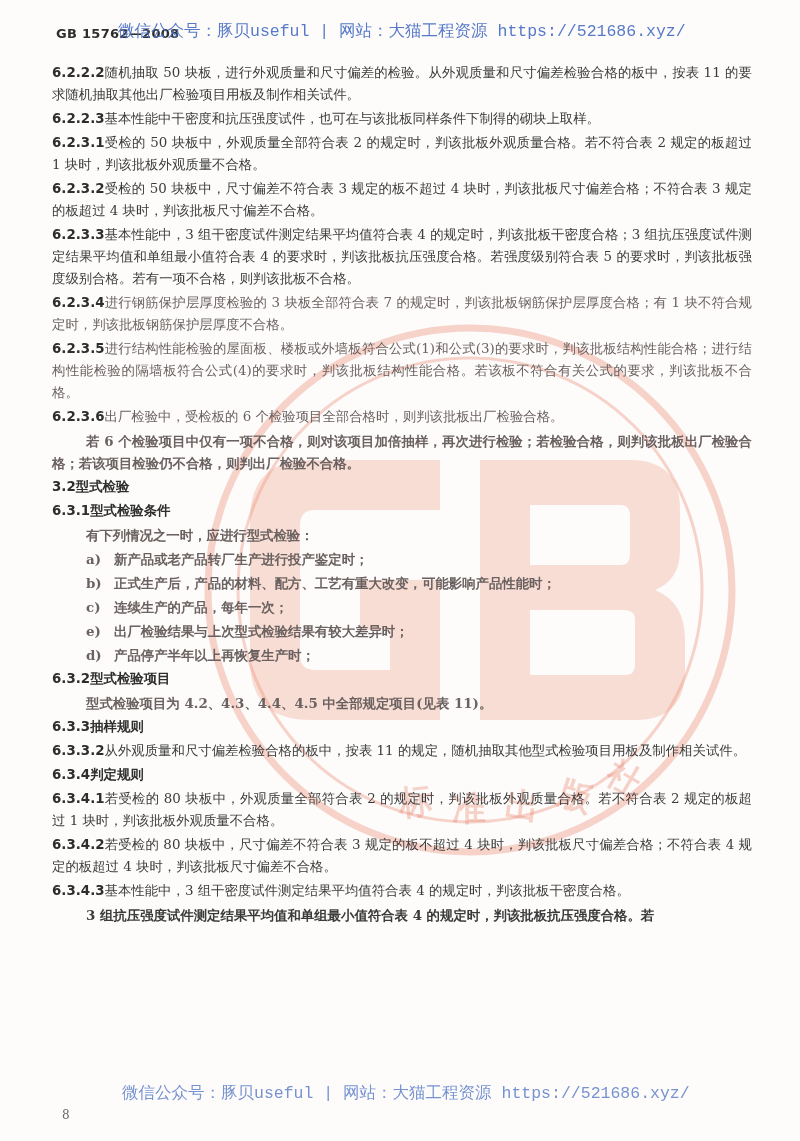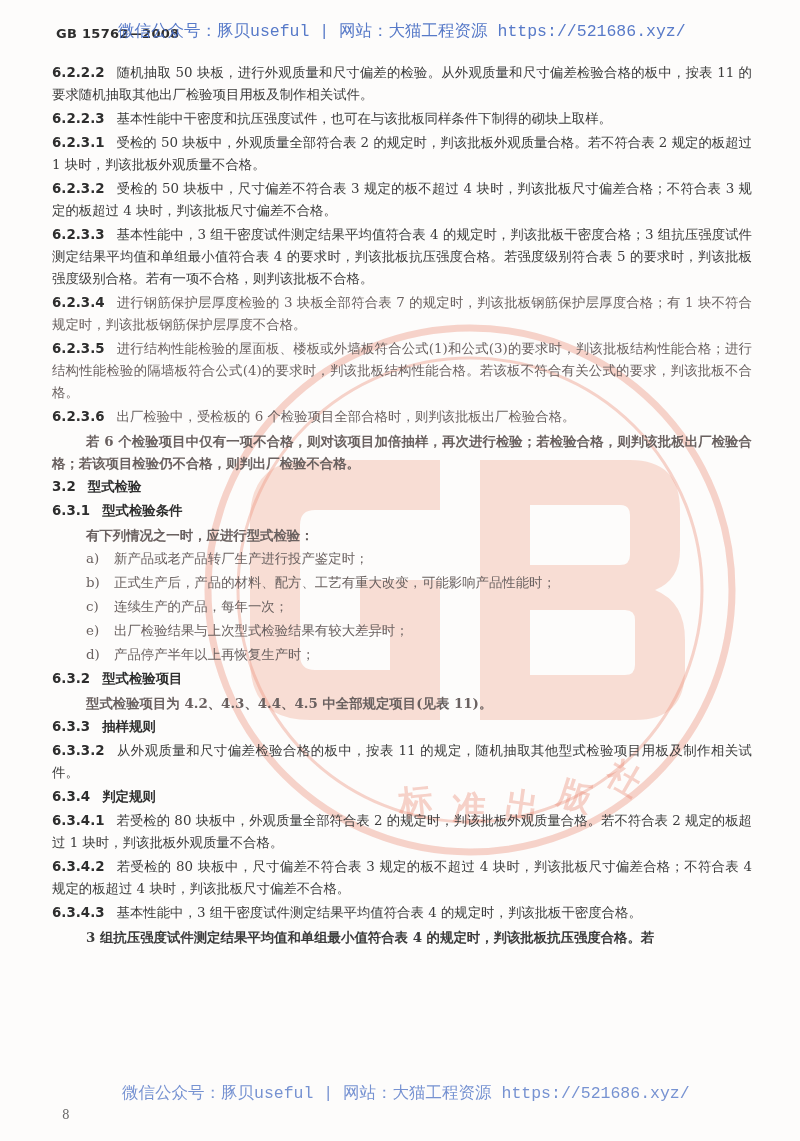--- a/index.html
+++ b/index.html
@@ -26,25 +26,25 @@
   .stamp {
     position: absolute; left: 190px; top: 310px; width: 560px; height: 560px;
     pointer-events: none;
   }
   .content {
     position: absolute; left: 52px; top: 62px; width: 700px;
     font-size: 13.4px; line-height: 22px; color: #3b3b3b;
   }
   .p { margin: 0 0 2px 0; text-align: justify; position: relative; }
   .p.indent { text-indent: 34px; font-weight: bold; }
-  .p.list { padding-left: 34px; }
+  .p.list { padding-left: 34px; font-weight: bold; }
   .p.list .lbl { display: inline-block; width: 28px; }
   .num {
     font-family: "DejaVu Sans", "Liberation Sans", sans-serif;
-    font-weight: bold; margin-right: 12px; color: #2e2e2e;
+    font-weight: bold; color: #2e2e2e;
   }
   .heading { font-family: "DejaVu Sans", "Liberation Sans", sans-serif; font-weight: bold; color: #2e2e2e; }
   .faded { color: #6a6160; }
   .page-num {
     position: absolute; left: 62px; top: 1108px; font-size: 12px; color: #666;
   }
 </style>
 </head>
 <body>
 

